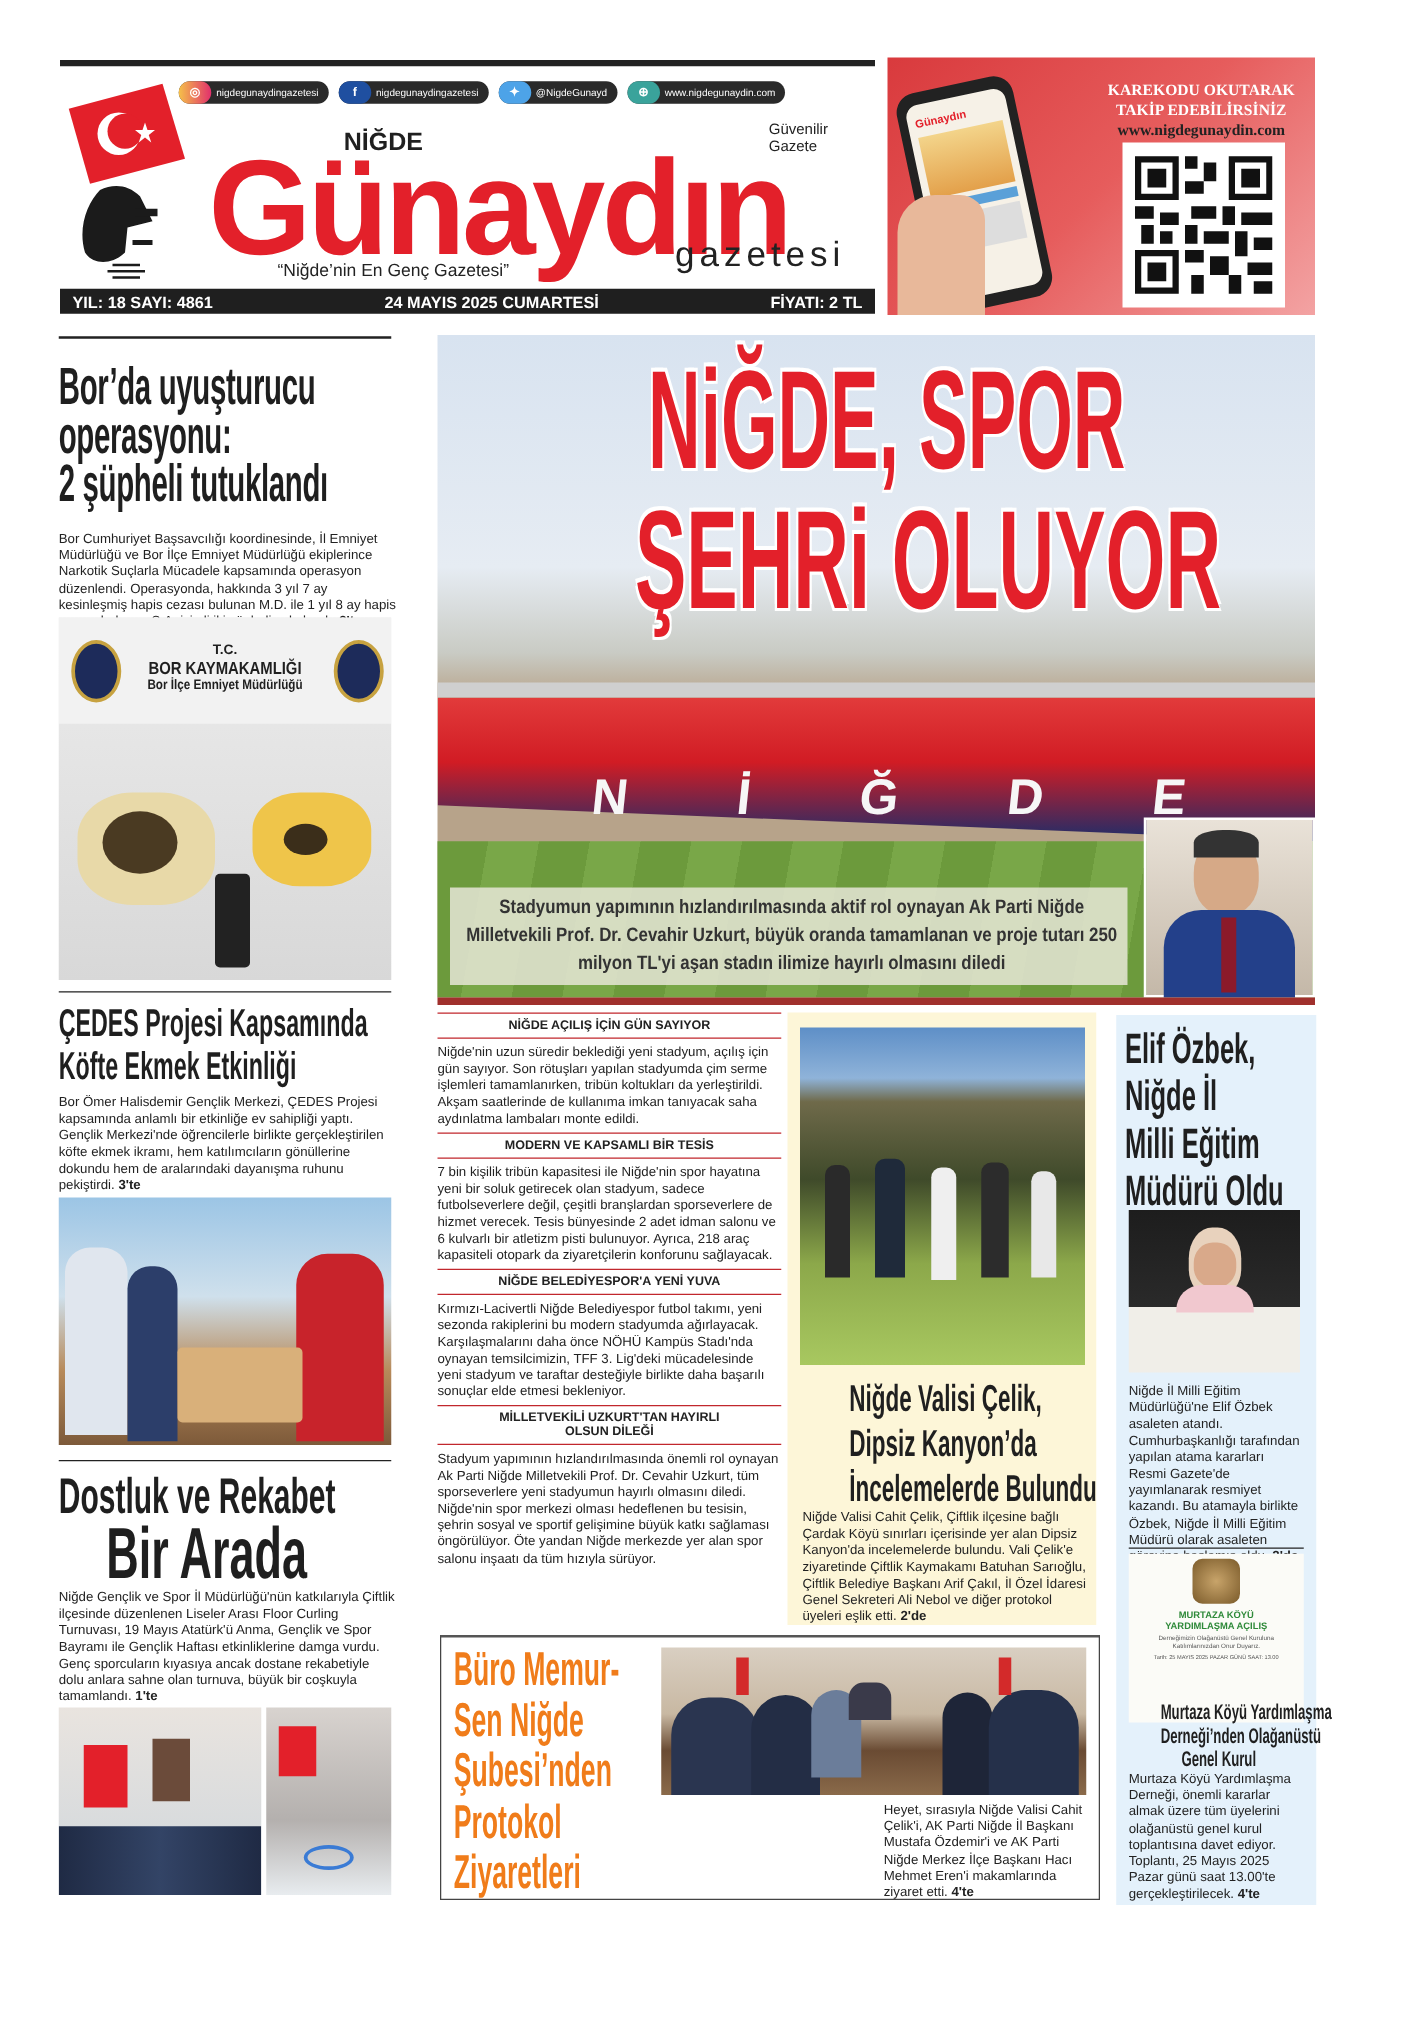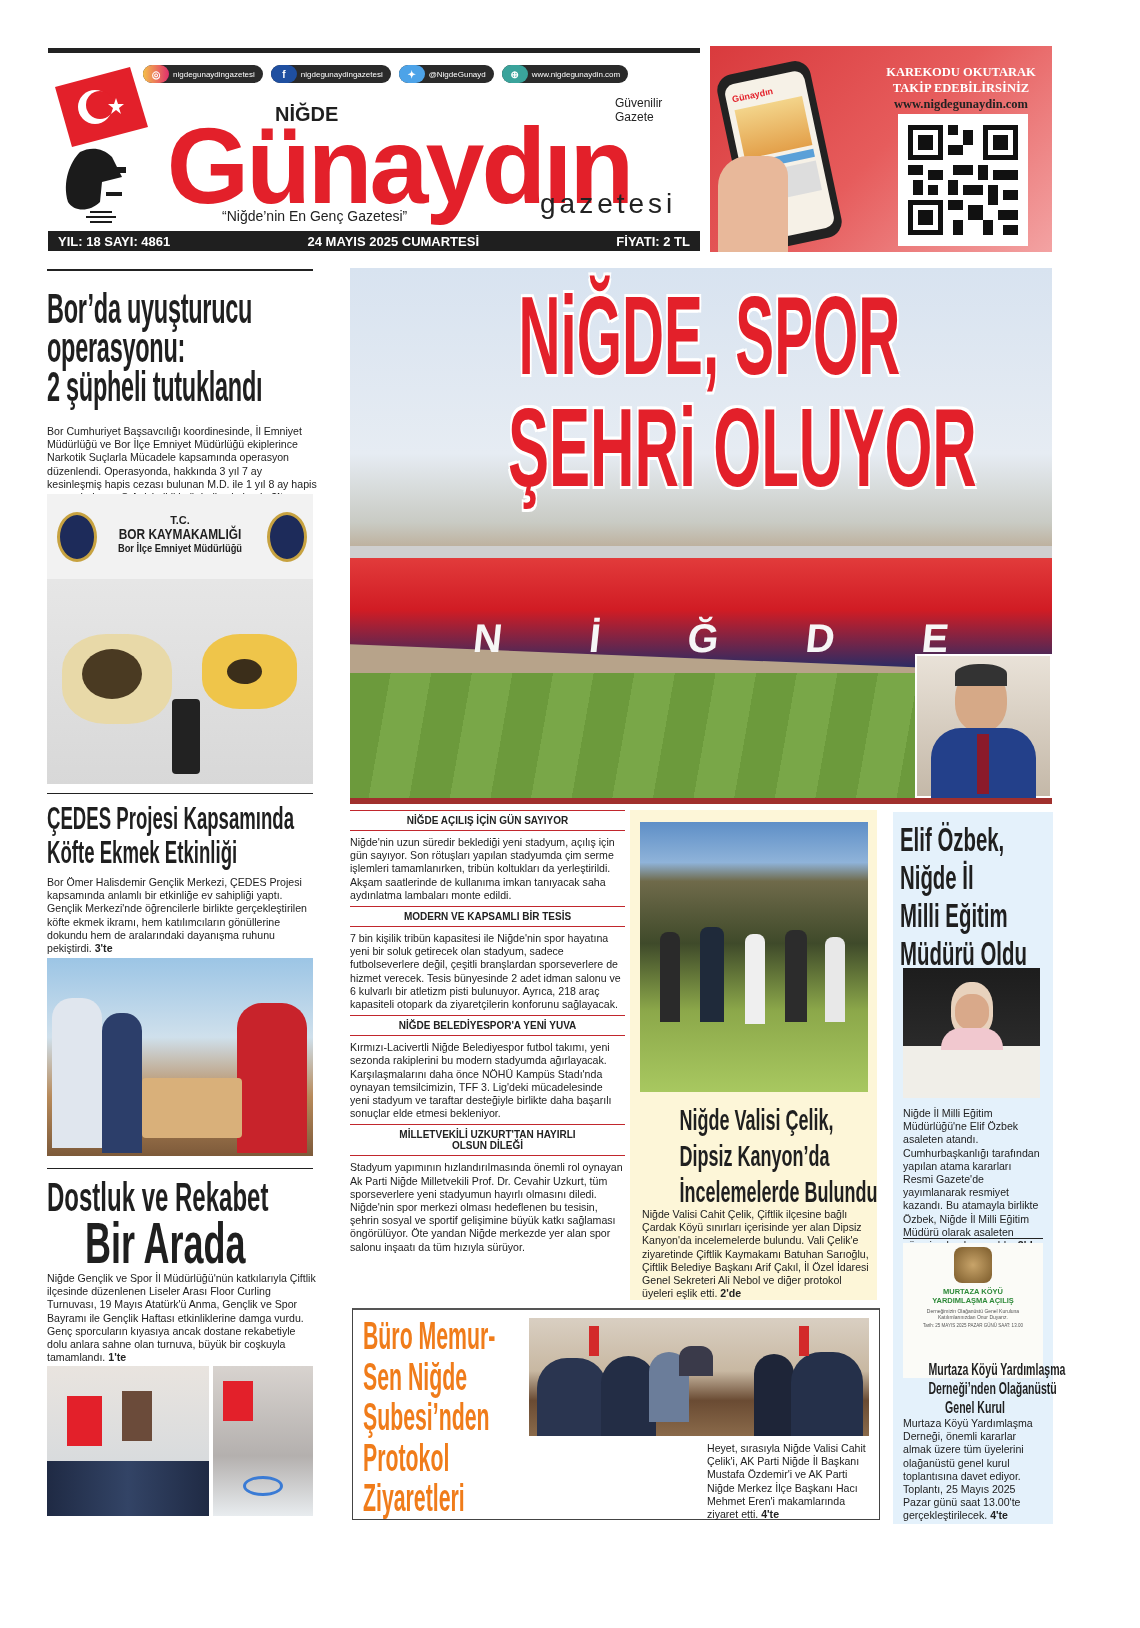--- a/index.html
+++ b/index.html
@@ -217,20 +217,23 @@
     <div class="cond" style="font-size:112px; line-height:112px; color:#e3202a; transform:scaleX(0.55); transform-origin:center top; display:block; text-shadow:3px 3px 0 #fff,-3px -3px 0 #fff,3px -3px 0 #fff,-3px 3px 0 #fff;">ŞEHRi OLUYOR</div>
   </div>
 
   <div style="position:absolute; left:565px; top:386px; width:137px; height:144px; border:2px solid #fff; background:linear-gradient(#e9e2d8,#c4b8a8);">
     <div style="position:absolute; left:38px; top:14px; width:52px; height:62px; border-radius:45%; background:#d6a987;"></div>
     <div style="position:absolute; left:38px; top:8px; width:52px; height:22px; border-radius:45% 45% 0 0; background:#333;"></div>
     <div style="position:absolute; left:14px; top:72px; width:105px; height:70px; border-radius:30px 30px 0 0; background:#23408a;"></div>
     <div style="position:absolute; left:60px; top:78px; width:12px; height:60px; background:#8b1a2a;"></div>
   </div>
 
+  <div class="abs caption-box" style="left:10px; top:442px; width:542px; height:78px; padding:5px 8px;">
+    <span class="cond" style="display:block; white-space:normal; width:610px; transform:scaleX(0.87); font-size:15.5px; line-height:22.5px;">Stadyumun yapımının hızlandırılmasında aktif rol oynayan Ak Parti Niğde Milletvekili Prof. Dr. Cevahir Uzkurt, büyük oranda tamamlanan ve proje tutarı 250 milyon TL'yi aşan stadın ilimize hayırlı olmasını diledi</span>
+  </div>
 </div>
 <div class="abs" style="left:350px; top:798px; width:702px; height:6px; background:#a0302d;"></div>
 
 <div class="abs" style="left:350px; top:810px; width:275px;">
   <div class="redrule" style="margin-top:0;">NİĞDE AÇILIŞ İÇİN GÜN SAYIYOR</div>
   <p class="body-text" style="padding:5px 0 4px;">Niğde'nin uzun süredir beklediği yeni stadyum, açılış için gün sayıyor. Son rötuşları yapılan stadyumda çim serme işlemleri tamamlanırken, tribün koltukları da yerleştirildi. Akşam saatlerinde de kullanıma imkan tanıyacak saha aydınlatma lambaları monte edildi.</p>
   <div class="redrule">MODERN VE KAPSAMLI BİR TESİS</div>
   <p class="body-text" style="padding:5px 0 4px;">7 bin kişilik tribün kapasitesi ile Niğde'nin spor hayatına yeni bir soluk getirecek olan stadyum, sadece futbolseverlere değil, çeşitli branşlardan sporseverlere de hizmet verecek. Tesis bünyesinde 2 adet idman salonu ve 6 kulvarlı bir atletizm pisti bulunuyor. Ayrıca, 218 araç kapasiteli otopark da ziyaretçilerin konforunu sağlayacak.</p>
   <div class="redrule">NİĞDE BELEDİYESPOR'A YENİ YUVA</div>
   <p class="body-text" style="padding:5px 0 4px;">Kırmızı-Lacivertli Niğde Belediyespor futbol takımı, yeni sezonda rakiplerini bu modern stadyumda ağırlayacak. Karşılaşmalarını daha önce NÖHÜ Kampüs Stadı'nda oynayan temsilcimizin, TFF 3. Lig'deki mücadelesinde yeni stadyum ve taraftar desteğiyle birlikte daha başarılı sonuçlar elde etmesi bekleniyor.</p>

